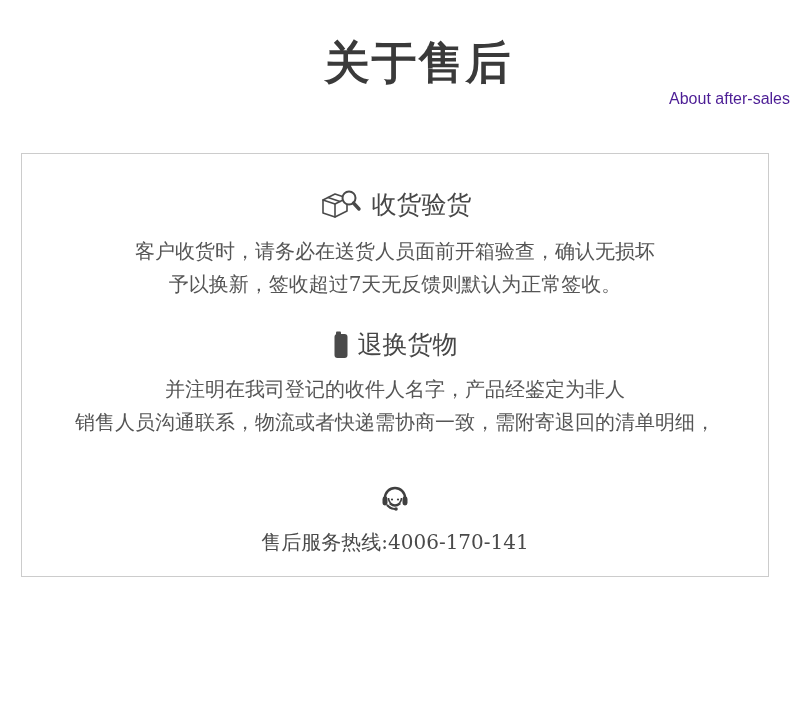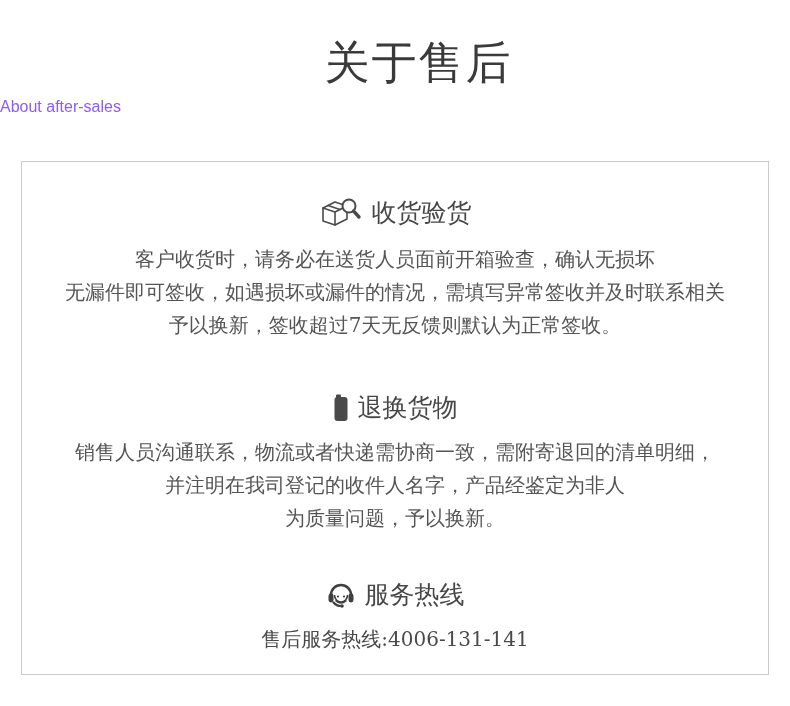--- a/index.html
+++ b/index.html
@@ -11,55 +11,55 @@
     width: 790px;
     height: 706px;
     overflow: hidden;
     font-family: "Liberation Sans", sans-serif;
   }
   .page-title {
     margin-top: 38px;
     text-align: center;
     font-size: 45px;
     line-height: 50px;
-    font-weight: 400;
+    font-weight: 700;
     color: #3a3a3a;
     letter-spacing: 2px;
     font-family: "Liberation Sans", sans-serif;
     padding-left: 47px;
   }
   .page-subtitle {
-    margin-top: 10px;
-    text-align: left;
+    margin-top: 2px;
+    text-align: right;
     font-size: 16px;
-    color: #8b5cf6;
+    color: #4c1d95;
     font-family: "Liberation Sans", sans-serif;
   }
   .content-box {
     box-sizing: border-box;
     width: 748px;
-    height: 514px;
+    height: 424px;
     margin: 45px auto 0 auto;
     border: 1px solid #cccccc;
     background: #ffffff;
     text-align: center;
   }
   .section { text-align: center; }
   .section-heading {
     display: inline-flex;
     align-items: center;
     justify-content: center;
     gap: 9px;
     font-family: "DejaVu Serif", "Liberation Serif", serif;
     font-size: 25px;
     color: #474747;
     line-height: 32px;
   }
   .sec-receive { margin-top: 35px; }
-  .sec-return  { margin-top: 50px; }
+  .sec-return  { margin-top: 28px; }
   .sec-hotline { margin-top: 44px; }
   .section-body {
     margin-top: 10px;
     font-family: "DejaVu Serif", "Liberation Serif", serif;
     font-size: 20px;
     line-height: 33px;
     color: #555555;
   }
   .hotline-line {
     margin-top: 12px;
@@ -92,55 +92,52 @@
             <path d="M9 8.5 L21 12.5"></path>
           </g>
           <circle cx="30" cy="9" r="6.5" fill="#ffffff" stroke="#4a4a4a" stroke-width="2"></circle>
           <line x1="34.5" y1="14" x2="40" y2="20" stroke="#4a4a4a" stroke-width="3.4" stroke-linecap="round"></line>
         </svg>
       </span>
       <span>收货验货</span>
     </div>
     <div class="section-body">
       <div>客户收货时，请务必在送货人员面前开箱验查，确认无损坏</div>
-      <div>无漏件即可签收，如遇损坏或漏件的情况，需填写异常签收并及时联系相关</div>
       <div>予以换新，签收超过7天无反馈则默认为正常签收。</div>
     </div>
   </div>
 
   <div class="section sec-return">
     <div class="section-heading">
       <span class="icon-wrap">
         <svg width="16" height="28" viewBox="0 0 16 28">
           <rect x="1.5" y="3" width="13" height="24" rx="3" fill="#4a4a4a"></rect>
           <rect x="3" y="0.5" width="5" height="4" rx="1" fill="#4a4a4a"></rect>
         </svg>
       </span>
       <span>退换货物</span>
     </div>
     <div class="section-body">
+      <div>并注明在我司登记的收件人名字，产品经鉴定为非人</div>
       <div>销售人员沟通联系，物流或者快递需协商一致，需附寄退回的清单明细，</div>
-      <div>并注明在我司登记的收件人名字，产品经鉴定为非人</div>
-      <div>为质量问题，予以换新。</div>
     </div>
   </div>
 
   <div class="section sec-hotline">
     <div class="section-heading">
       <span class="icon-wrap">
         <svg width="30" height="30" viewBox="0 0 30 30">
           <path d="M5 15 a10 10 0 0 1 20 0" fill="none" stroke="#3f3f3f" stroke-width="2.6" stroke-linecap="round"></path>
           <rect x="2.5" y="13.5" width="5" height="9" rx="2.4" fill="#3f3f3f"></rect>
           <rect x="22.5" y="13.5" width="5" height="9" rx="2.4" fill="#3f3f3f"></rect>
           <path d="M8.5 15 a6.5 7 0 0 0 13 0" fill="none" stroke="#3f3f3f" stroke-width="1.6"></path>
           <path d="M10 21 q5 4 10 0" fill="none" stroke="#3f3f3f" stroke-width="1.6" stroke-linecap="round"></path>
           <circle cx="12" cy="16.5" r="1.1" fill="#3f3f3f"></circle>
           <circle cx="18" cy="16.5" r="1.1" fill="#3f3f3f"></circle>
           <path d="M7.5 22.5 q3 3.5 7.5 3.5" fill="none" stroke="#3f3f3f" stroke-width="2.2" stroke-linecap="round"></path>
           <circle cx="16" cy="26" r="1.8" fill="#3f3f3f"></circle>
         </svg>
       </span>
-      <span>服务热线</span>
     </div>
-    <div class="hotline-line">售后服务热线:4006-131-141</div>
+    <div class="hotline-line">售后服务热线:4006-170-141</div>
   </div>
 
 </div>
 
 </body></html>

